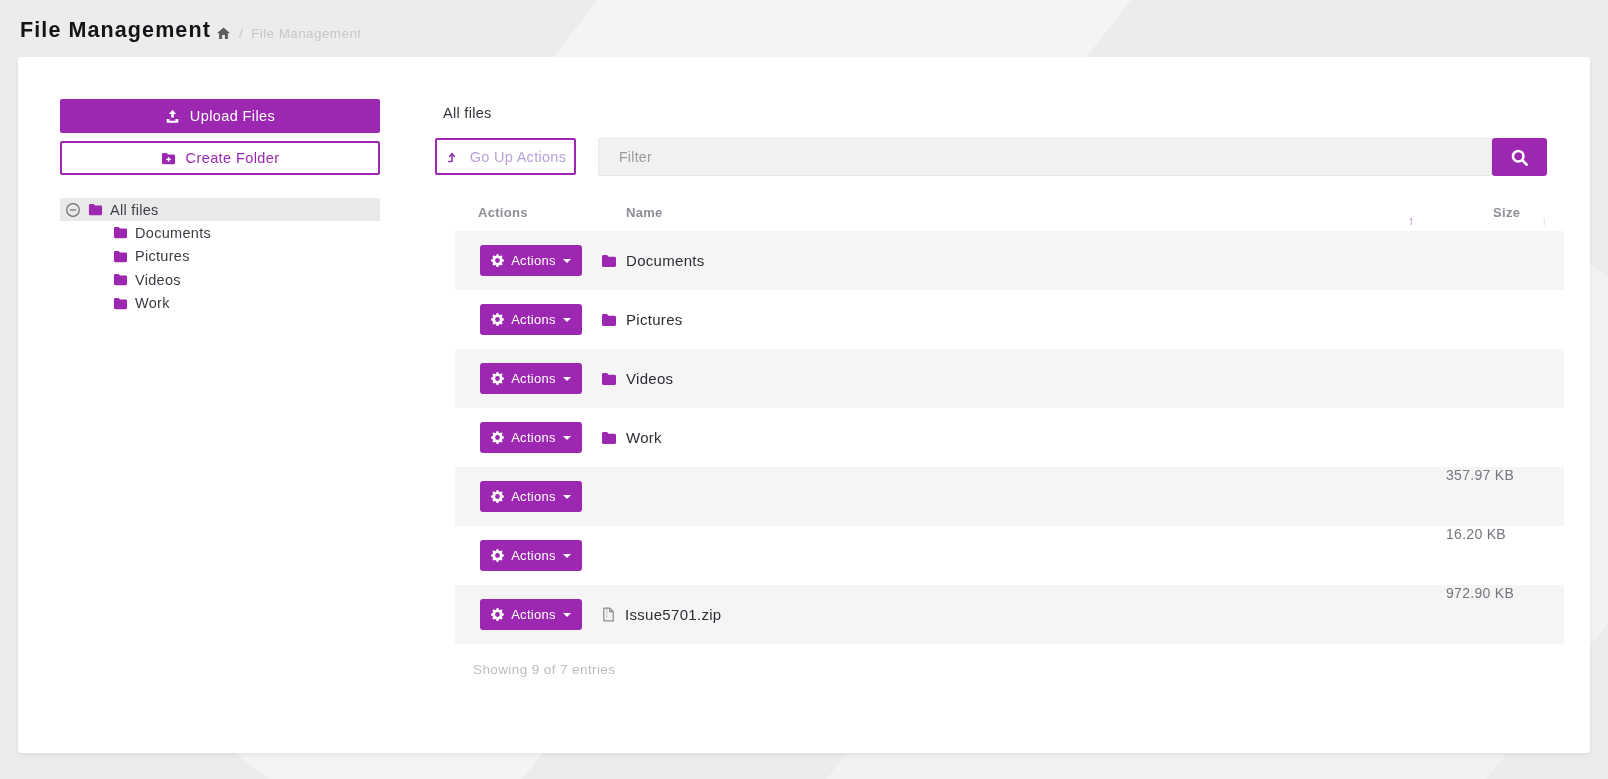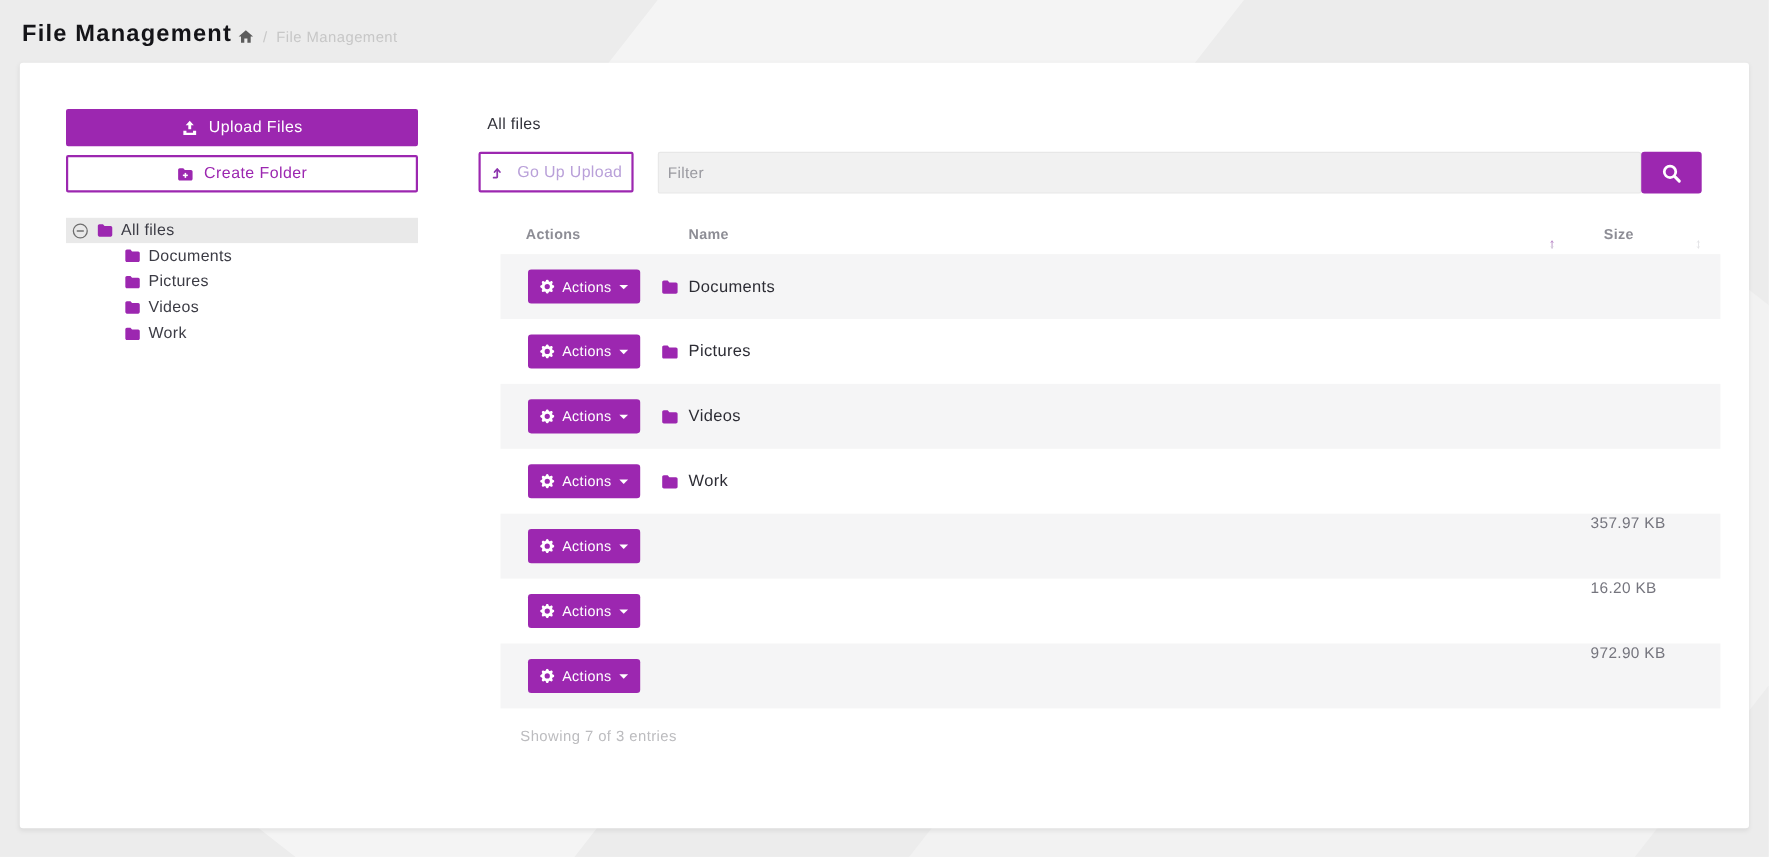--- a/index.html
+++ b/index.html
@@ -64,35 +64,35 @@
   .current-folder { position:absolute; left:425px; top:48px; font-size:14.5px; letter-spacing:.3px; color:#33333b; }
   .goup-btn {
     position:absolute; left:417px; top:81px; width:141px; height:37px;
     display:flex; align-items:center; justify-content:center; gap:10px;
     background:#fff; border:2px solid var(--primary); border-radius:2px;
     color:#b9a0d9; font-size:14.5px; letter-spacing:.3px;
   }
   .filter-input {
     position:absolute; left:580px; top:81px; width:894px; height:38px;
     background:#f1f1f1; border:1px solid #e7e7e7; border-radius:2px;
-    padding:0 8px; font-size:14px; font-family:inherit; letter-spacing:.3px; color:#555;
+    padding:0 20px; font-size:14px; font-family:inherit; letter-spacing:.3px; color:#555;
   }
   .filter-input::placeholder { color:#9a9aa0; }
   .search-btn {
     position:absolute; left:1474px; top:81px; width:55px; height:38px;
     display:flex; align-items:center; justify-content:center;
     background:var(--primary); border:none; border-radius:3px;
   }
 
   
   .thead { position:absolute; left:437px; top:139px; width:1109px; height:34px; font-size:13px; font-weight:600; color:#8d8d95; letter-spacing:.3px; }
   .thead span { position:absolute; top:9px; }
   .th-actions { left:23px; }
   .th-name { left:159px;padding-left:12px; }
-  .th-size { left:1003px; }
+  .th-size { left:1038px; }
   .sort { position:absolute; top:7px; display:inline-flex; font-size:12px; letter-spacing:-3px; cursor:pointer; }
   .sort-name { left:953px; }
   .sort-size { left:1086px; }
   .sort .asc { color:#a64ebc; }
   .sort .desc { color:#cfcfd4; }
   .sort.inactive .asc, .sort.inactive .desc { color:#e3e3e6; }
 
   
   .rows { position:absolute; left:437px; top:174px; width:1109px; }
   .file-row { position:relative; height:59px; }
@@ -207,21 +207,21 @@
 
   <div class="current-folder">All files</div>
 
   <button class="btn goup-btn">
     <span style="line-height:0;">
       <svg width="15" height="15" viewBox="0 0 16 16">
           <path d="M4 13.4 H6.9 C7.3 13.4 7.5 13.2 7.5 12.8 V5.6" fill="none" stroke="#8d35ae" stroke-width="1.7" stroke-linecap="round"></path>
           <path d="M4.9 7.9 L7.5 4.9 L10.1 7.9" fill="none" stroke="#8d35ae" stroke-width="1.7" stroke-linecap="round" stroke-linejoin="round"></path>
         </svg>
     </span>
-    <span>Go Up Upload</span>
+    <span>Go Up Actions</span>
   </button>
 
   <input class="filter-input" type="text" placeholder="Filter" style="">
 
   <button class="btn search-btn">
     <span style="line-height:0;">
       <svg width="19" height="19" viewBox="0 0 16 16">
           <circle cx="6.9" cy="6.9" r="4.4" fill="none" stroke="#fff" stroke-width="2.1"></circle>
           <line x1="10.4" y1="10.4" x2="14" y2="14" stroke="#fff" stroke-width="2.3" stroke-linecap="round"></line>
         </svg>
@@ -366,20 +366,31 @@
       <div class="file-row type-file-archive">
     <button class="btn row-actions">
       <span style="line-height:0;">
         <svg width="13" height="13" viewBox="0 0 16 16">
               <path fill-rule="evenodd" fill="#fff" d="M9.405 1.05c-.413-1.4-2.397-1.4-2.81 0l-.1.34a1.464 1.464 0 0 1-2.105.872l-.31-.17c-1.283-.698-2.686.705-1.987 1.987l.169.311c.446.82.023 1.841-.872 2.105l-.34.1c-1.4.413-1.4 2.397 0 2.81l.34.1c.895.264 1.318 1.285.872 2.105l-.17.31c-.698 1.283.705 2.686 1.987 1.987l.311-.169a1.464 1.464 0 0 1 2.105.872l.1.34c.413 1.4 2.397 1.4 2.81 0l.1-.34a1.464 1.464 0 0 1 2.105-.872l.31.17c1.283.698 2.686-.705 1.987-1.987l-.169-.311a1.464 1.464 0 0 1 .872-2.105l.34-.1c1.4-.413 1.4-2.397 0-2.81l-.34-.1a1.464 1.464 0 0 1-.872-2.105l.17-.31c.698-1.283-.705-2.686-1.987-1.987l-.311.169a1.464 1.464 0 0 1-2.105-.872l-.1-.34zM8 10.93a2.93 2.93 0 1 1 0-5.86 2.93 2.93 0 0 1 0 5.86z"></path>
             </svg>
       </span>
       <span>Actions</span>
       <span class="caret"></span>
     </button>
+    <div class="row-name">
+
+      <span class="icon icon-archive">
+        <svg width="15" height="15" viewBox="0 0 16 16">
+              <path d="M3 1.2 h6.3 L13 5 V14.8 H3 Z" fill="none" stroke="#8b8b92" stroke-width="1.3" stroke-linejoin="round"></path>
+              <path d="M9.3 1.2 V5 H13" fill="none" stroke="#8b8b92" stroke-width="1.3" stroke-linejoin="round"></path>
+              <path d="M6.2 2.5 v1 M6.2 4.8 v1 M6.2 7.1 v1 M6.2 9.4 v1" stroke="#8b8b92" stroke-width="1.2"></path>
+            </svg>
+      </span>
+      <span>Issue5701.zip</span>
+    </div>
     <div class="row-size">
       <span>972.90 KB</span>
     </div>
   </div>
     </div>
 
-  <div class="entries-info">Showing 7 of 3 entries</div>
+  <div class="entries-info">Showing 9 of 7 entries</div>
 </div>
 
 </body></html>

